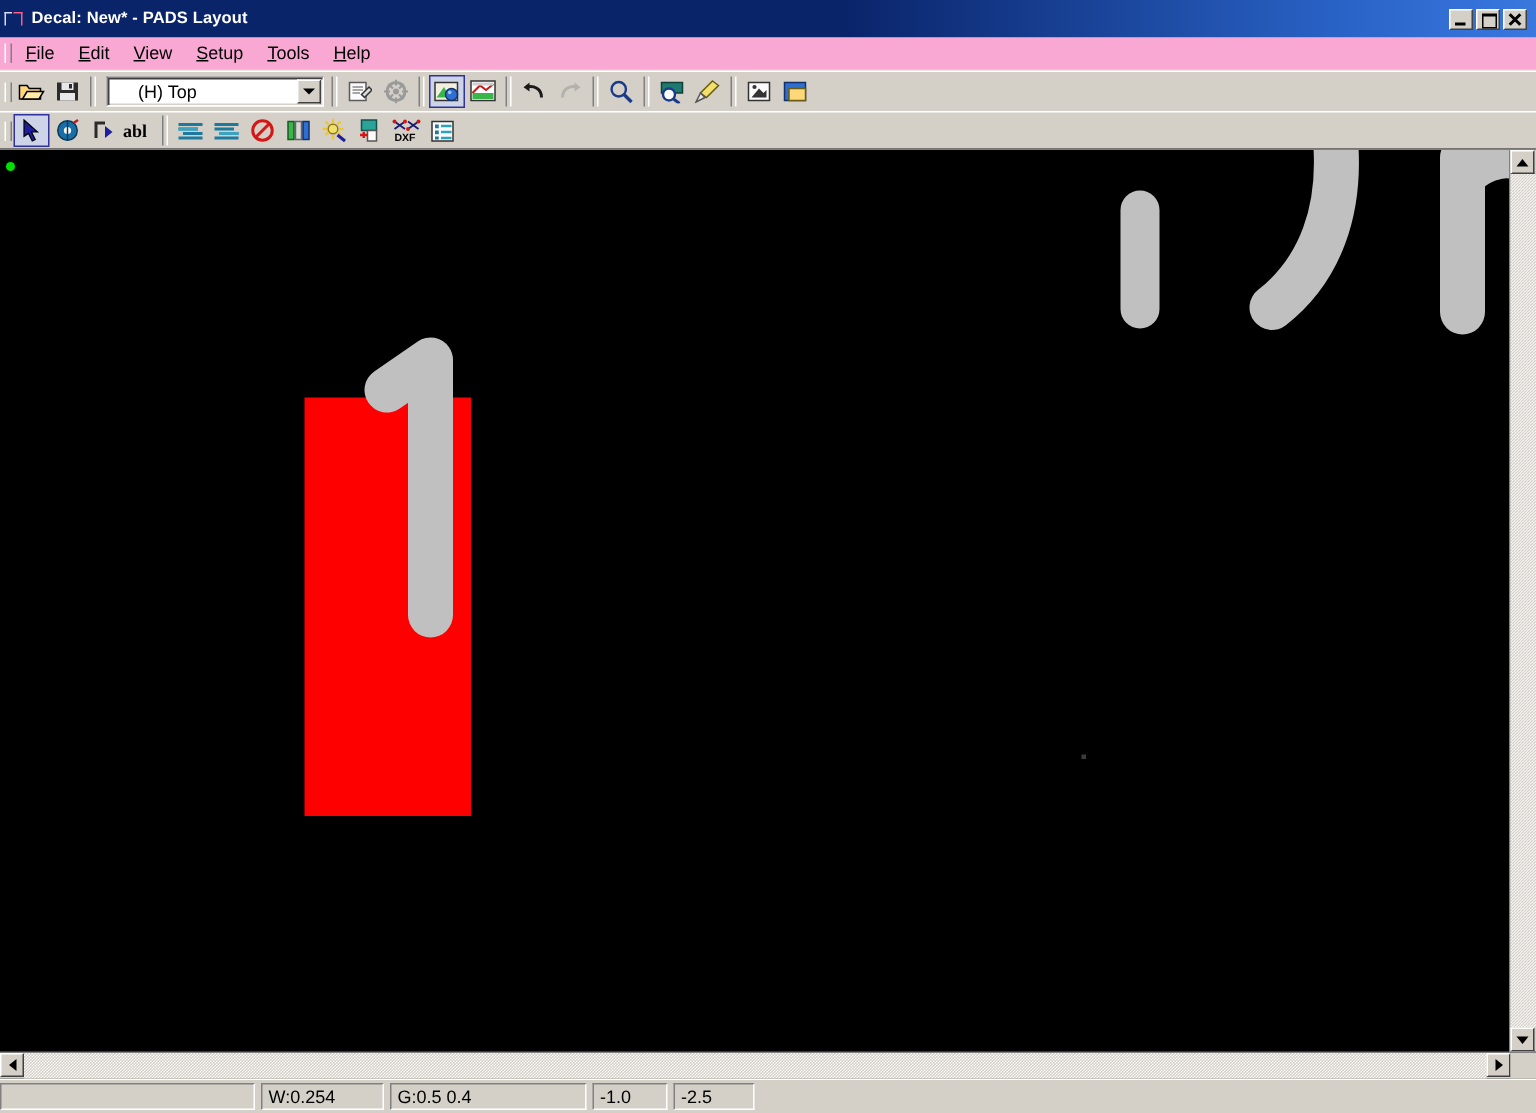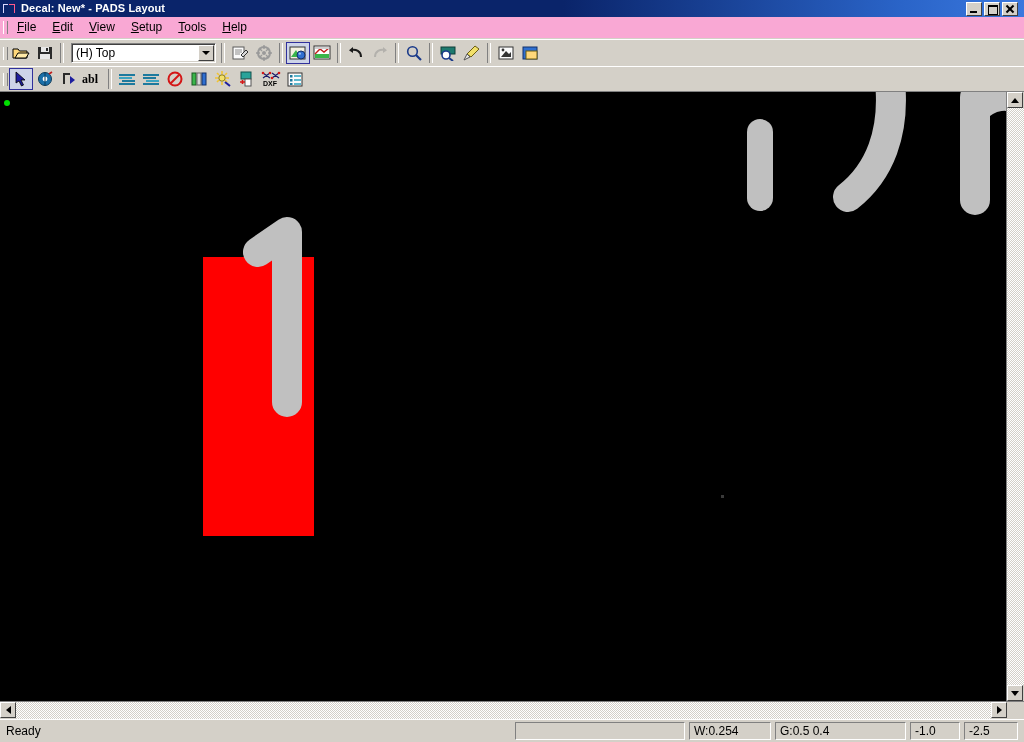--- a/index.html
+++ b/index.html
@@ -18,21 +18,21 @@
     height: 742px;
     background: #d4d0c8;
     overflow: hidden;
     box-sizing: border-box;
     display: flex;
     flex-direction: column;
   }
 
   
   .titlebar {
-    height: 17px;
+    height: 25px;
     min-height: 17px;
     background: linear-gradient(to right, #0a246a 0%, #0a246a 55%, #2a64c8 88%, #3a78de 100%);
     display: flex;
     align-items: center;
     padding: 0 4px 0 2px;
     box-sizing: border-box;
   }
   .title-icon {
     width: 16px;
     height: 15px;
@@ -152,20 +152,21 @@
     display: flex; align-items: center;
     margin: 0 2px 0 4px;
     box-sizing: border-box;
     position: relative;
     flex: 0 0 145px;
   }
   .combo .cval {
     font-size: 12px; color: #000; padding-left: 4px;
     flex: 1 1 auto; white-space: nowrap; overflow: hidden;
     line-height: 16px;
+    margin-left: 16px;
   }
   .combo .carrow {
     width: 16px; height: 16px; margin-right: 1px;
     background: #d4d0c8;
     border: 1px solid #ffffff;
     border-right-color: #404040;
     border-bottom-color: #404040;
     box-sizing: border-box;
     display: flex; align-items: center; justify-content: center;
     flex: 0 0 16px;
@@ -577,21 +578,20 @@
         </div>
       <div class="sb-track"></div>
       <div class="sb-btn">
           <span class="ar right"></span>
         </div>
       <div class="sb-corner"></div>
     </div>
   </div>
 
   <div class="statusbar">
-    <div class="spanel msg">Ready</div>
     <div class="spanel sunken p-blank"></div>
     <div class="spanel sunken p-w">W:0.254</div>
     <div class="spanel sunken p-g">G:0.5 0.4</div>
     <div class="spanel sunken p-x">-1.0</div>
     <div class="spanel sunken p-y">-2.5</div>
   </div>
 
 </div>
 
 </body></html>

